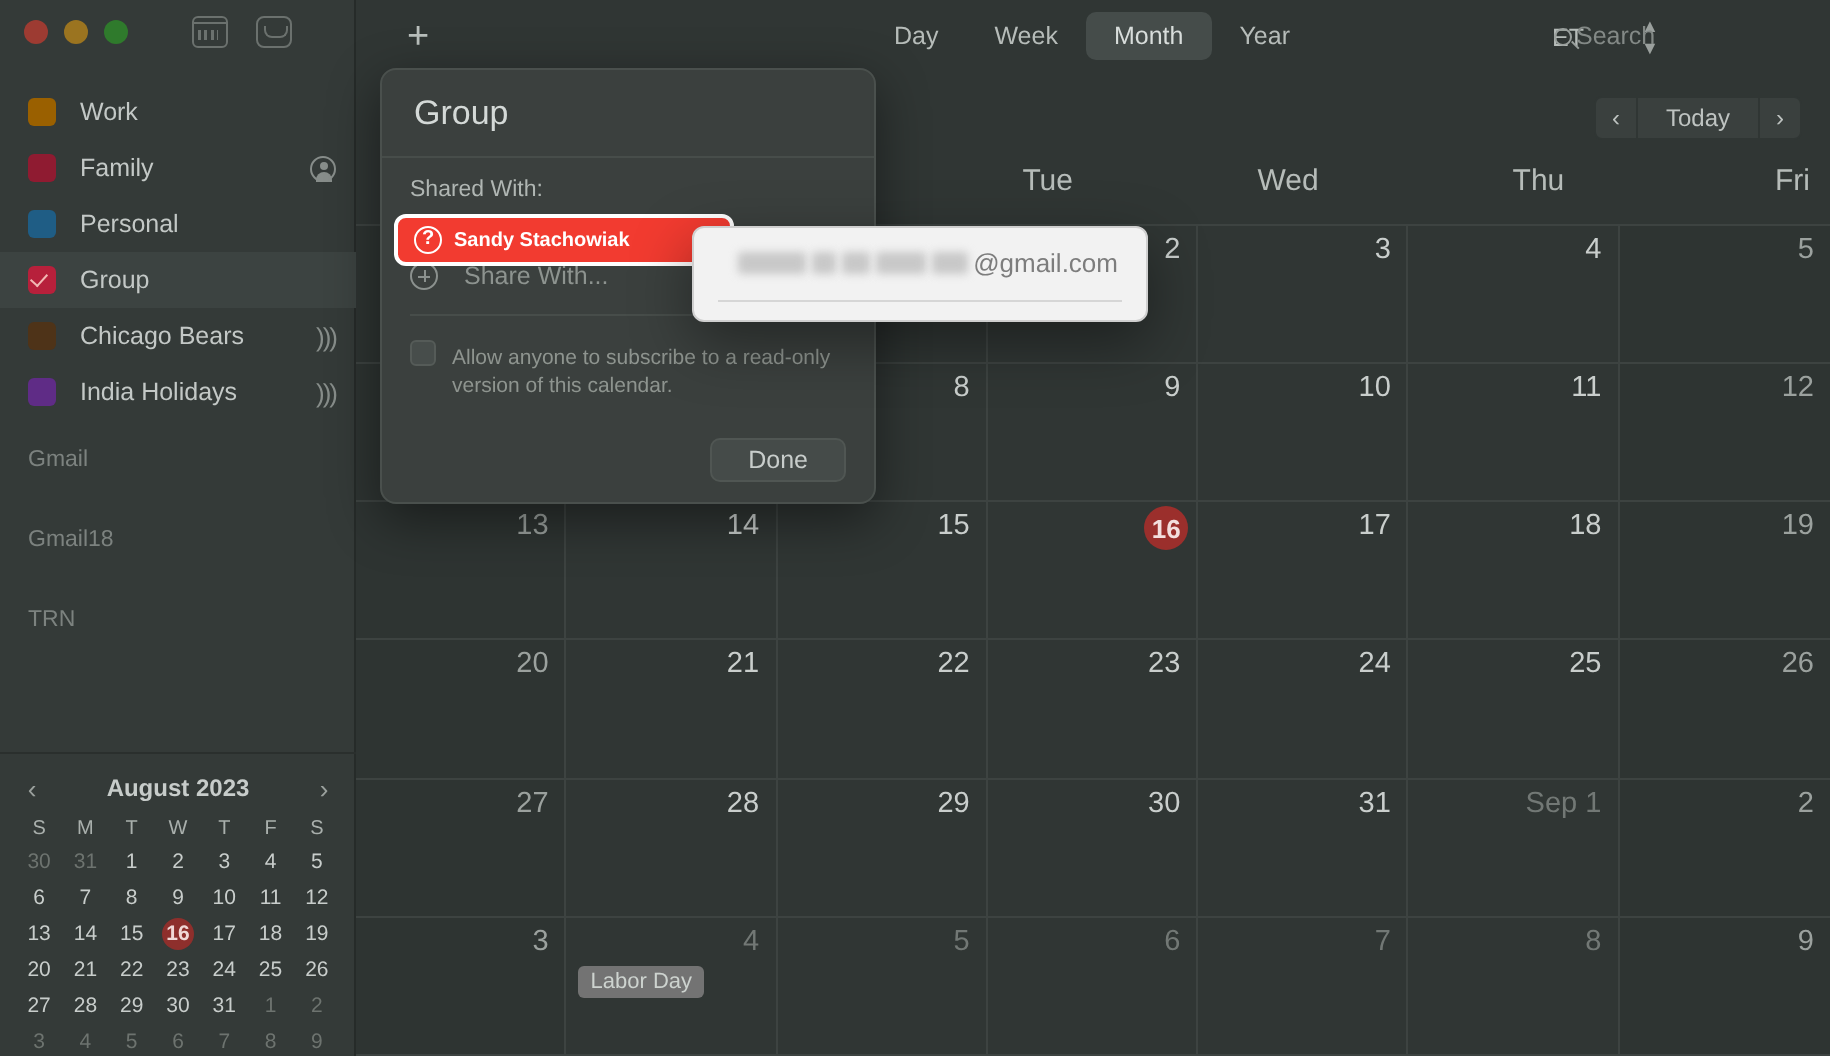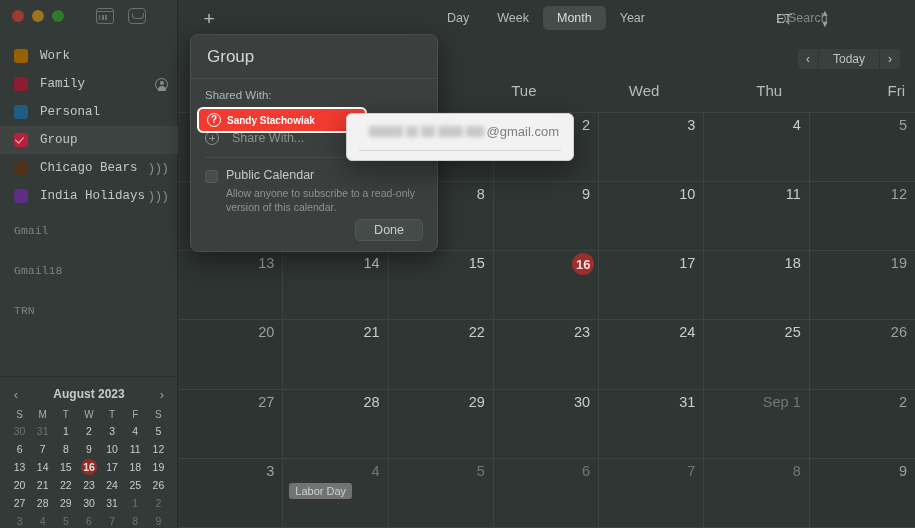--- a/index.html
+++ b/index.html
@@ -46,21 +46,21 @@
     background: repeating-linear-gradient(90deg,#6b716e 0 1.4px,transparent 1.4px 3.2px);
   }
   .tbicon.inbox { border-radius: 4px; }
   .tbicon.inbox::after {
     content:""; position:absolute; left:3px; top:4px; width:10px; height:5px;
     border-left:1.4px solid #6b716e; border-right:1.4px solid #6b716e;
     border-bottom:1.4px solid #6b716e; border-radius:0 0 4px 4px;
   }
   .icon-pair { display:flex; gap:14px; margin-left: 24px; align-items:center; }
 
-  #cal-list { position: absolute; left: 0; top: 42px; width: 178px; font-family: Liberation Mono, monospace; }
+  #cal-list { position: absolute; left: 0; top: 42px; width: 178px; }
   .cal-row {
     display: flex; align-items: center;
     height: 28px; padding: 0 10px 0 14px;
     position: relative;
   }
   .cal-row.selected { background: #3c4341; }
   .swatch {
     width: 14px; height: 14px; border-radius: 3px;
     flex: 0 0 14px; position: relative;
   }
@@ -635,21 +635,20 @@
       </div>
 
       <div id="share-with-row">
         <div class="plus-ic"></div>
         <div id="share-with-label">Share With...</div>
       </div>
 
       <div id="public-block">
         <div class="checkbox"></div>
         <div>
-          <div id="public-label">Public Calendar</div>
           <div id="public-desc">Allow anyone to subscribe to a read-only version of this calendar.</div>
         </div>
       </div>
     </div>
     <div id="done-btn">Done</div>
   </div>
 
   <div id="dropdown">
     <div id="email-row">
       <span class="blur-block" style="width:40px"></span>

